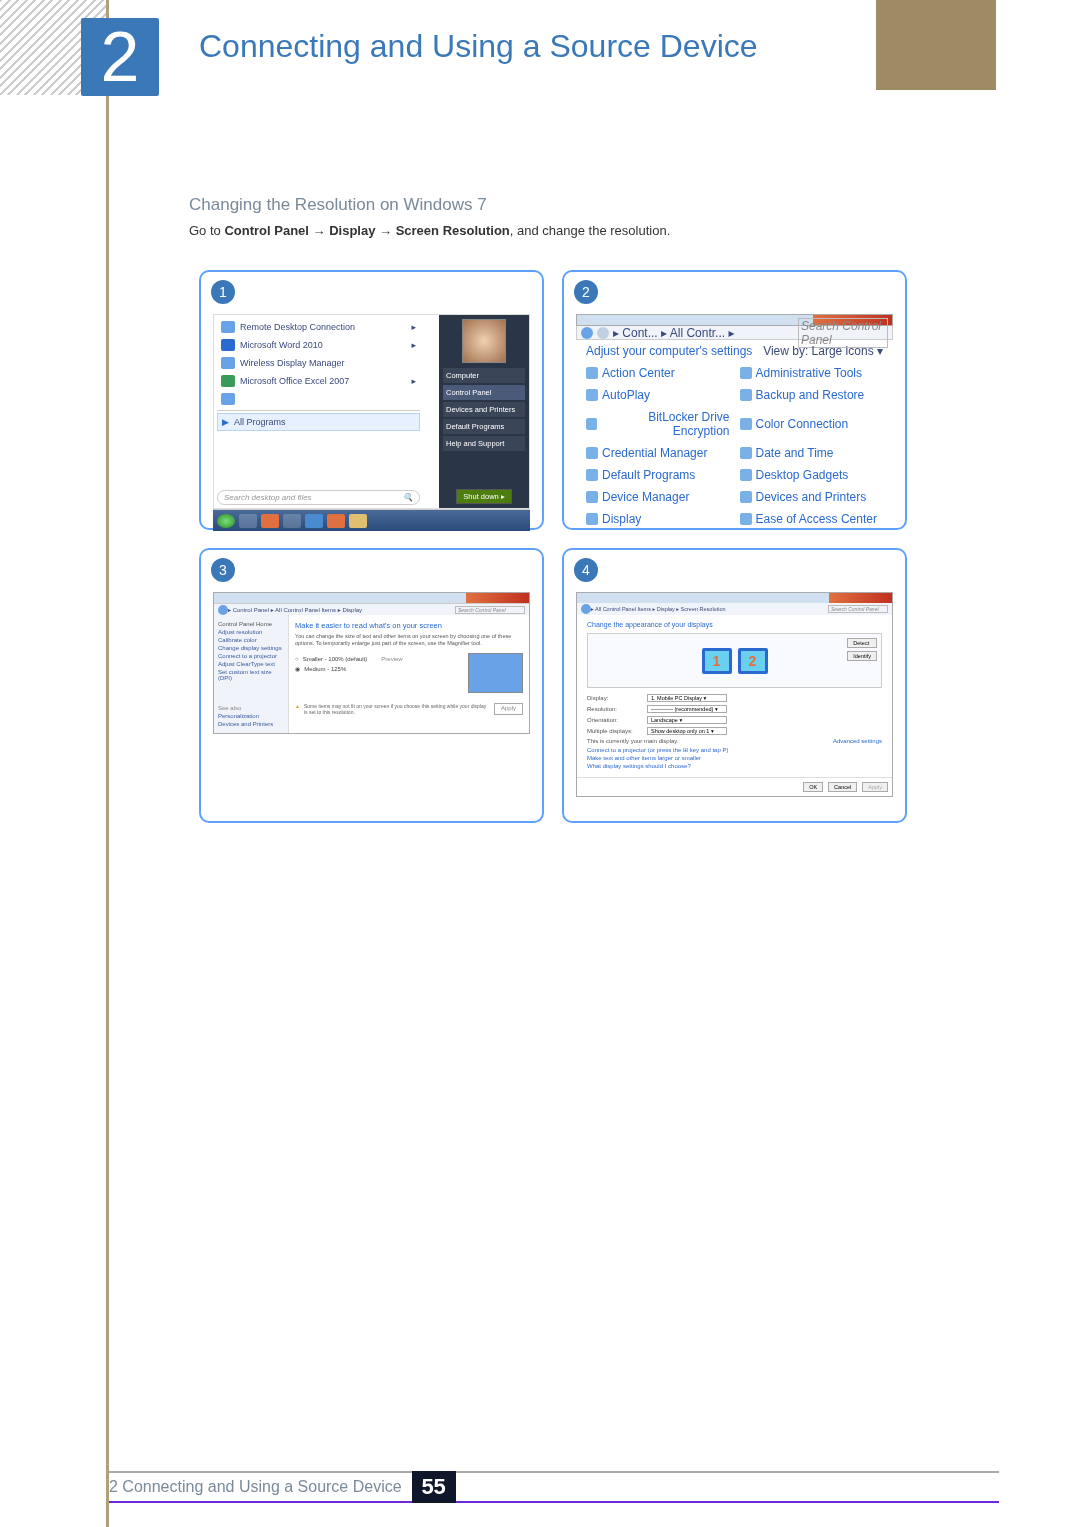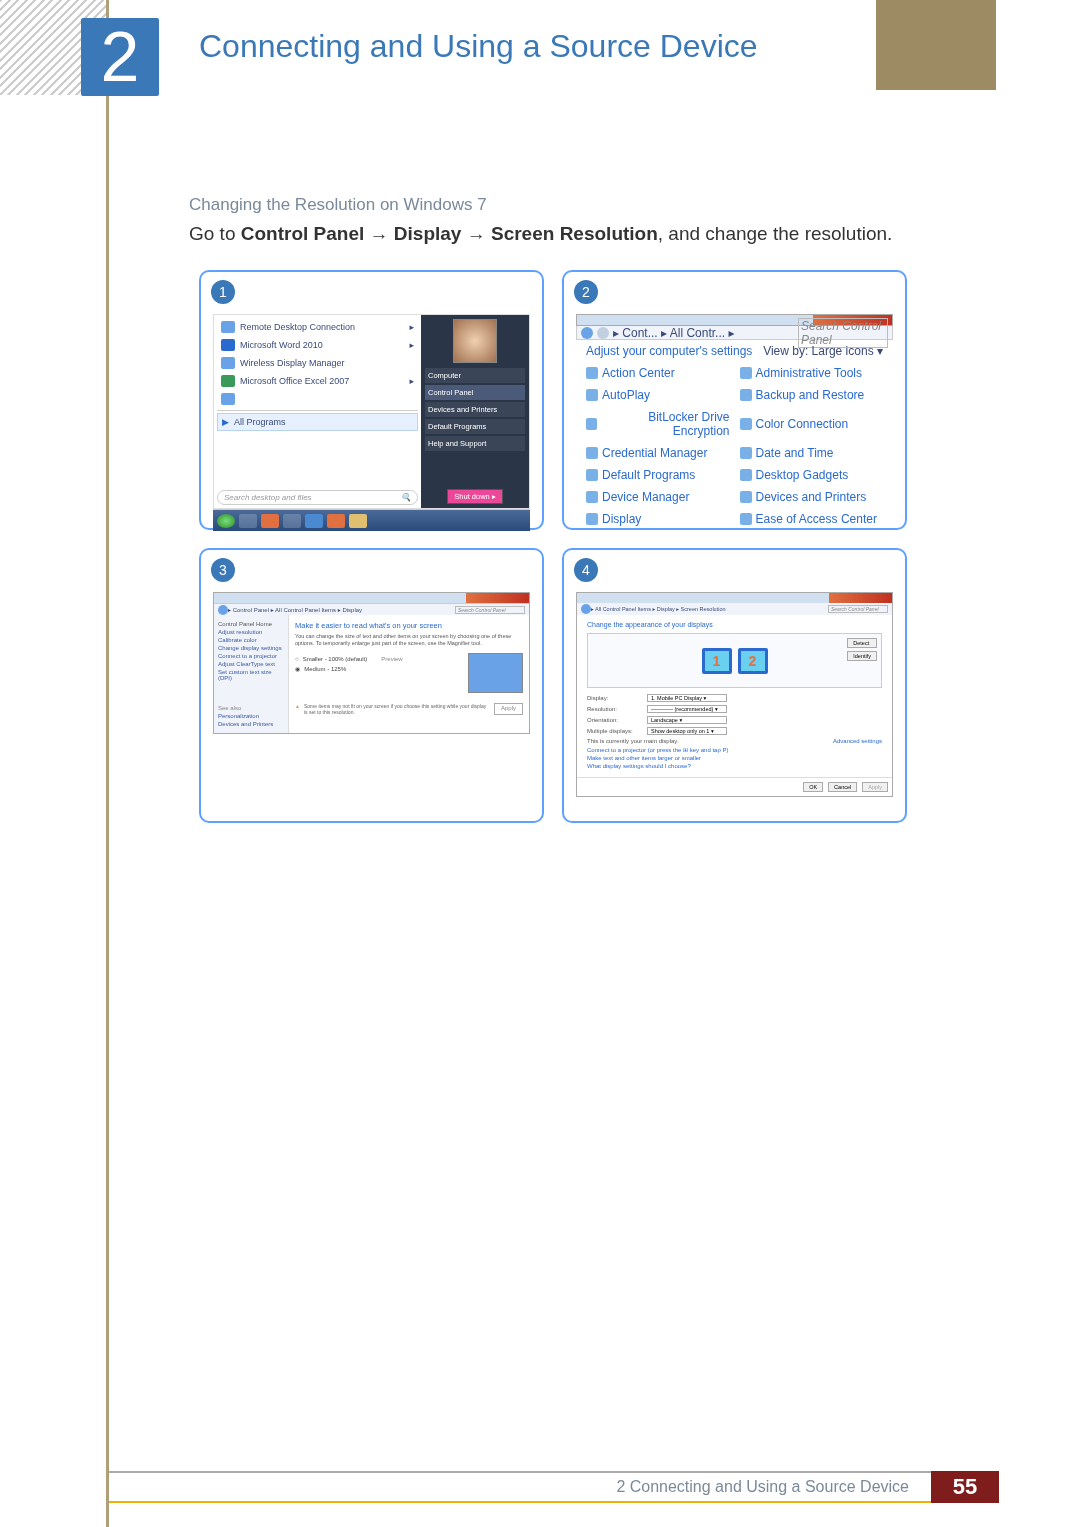--- a/index.html
+++ b/index.html
@@ -53,21 +53,21 @@
   }
   .section-title {
     position: absolute;
     top: 195px; left: 80px;
     font-size: 17px;
     color: #7a8a9a;
   }
   .instruction {
     position: absolute;
     top: 223px; left: 80px;
-    font-size: 19px;
+    font-size: 13px;
     color: #333;
   }
   .instruction b { font-weight: bold; }
   .panels {
     position: absolute;
     top: 270px; left: 90px;
     width: 720px;
     display: flex;
     flex-wrap: wrap;
     gap: 18px 18px;
@@ -131,39 +131,40 @@
     border: 1px solid #ccc;
     border-radius: 10px;
     padding: 2px 6px;
     font-size: 8px;
     color: #999;
     font-style: italic;
     display: flex;
     justify-content: space-between;
   }
   .p1-right {
-    width: 108px;
+    width: 90px;
     background: #2a3548;
     color: #fff;
     font-size: 7.5px;
     display: flex;
     flex-direction: column;
     align-items: center;
     padding: 4px;
+    margin-left: 16px;
   }
   .p1-avatar {
     width: 44px; height: 44px;
     border: 1px solid #888;
     background: radial-gradient(circle, #f0d0b0, #a07050);
     margin-bottom: 3px;
   }
   .p1-rlink { width: 100%; padding: 3px; background: #3a4658; margin-top: 2px; }
   .p1-shutdown {
     margin-top: auto;
-    background: #ec4899;
+    background: #4d7c0f;
     border: 1px solid #555;
     padding: 2px 6px;
     font-size: 7.5px;
   }
   .p1-taskbar {
     height: 22px;
     background: linear-gradient(#4a6a9a, #2a4a7a);
     border-top: 1px solid #ccc;
     display: flex;
     align-items: center;
@@ -304,33 +305,32 @@
   .p4-sel { border: 1px solid #aaa; padding: 0 3px; background: #fff; min-width: 80px; font-size: 5.5px; }
   .p4-link { color: #2a6ad0; margin: 2px 0; }
   .p4-adv { text-align: right; color: #2a6ad0; }
   .p4-bottom { display: flex; justify-content: flex-end; gap: 5px; padding: 4px; border-top: 1px solid #ddd; }
   
   .footer {
     position: absolute;
     bottom: 24px; left: 0;
     width: 890px; height: 32px;
     border-top: 2px solid #aaa;
-    border-bottom: 2px solid #eab308;
-    display: flex;
-    align-items: center;
-    justify-content: flex-end;
+    border-bottom: 2px solid #6d28d9;
+    display: flex;
+    align-items: center;
+    justify-content: flex-start;
     font-size: 16px;
     color: #7a8a9a;
-    gap: 12px;
   }
   .footer-label { margin-right: 10px; }
   .footer-num {
-    background: #7f1d1d;
+    background: #0f172a;
     color: #fff;
-    width: 68px; height: 32px;
+    width: 44px; height: 32px;
     display: flex; align-items: center; justify-content: center;
     font-size: 22px;
     font-weight: bold;
   }
 </style>
 </head>
 <body>
 
 <div class="hatch"></div>
 

